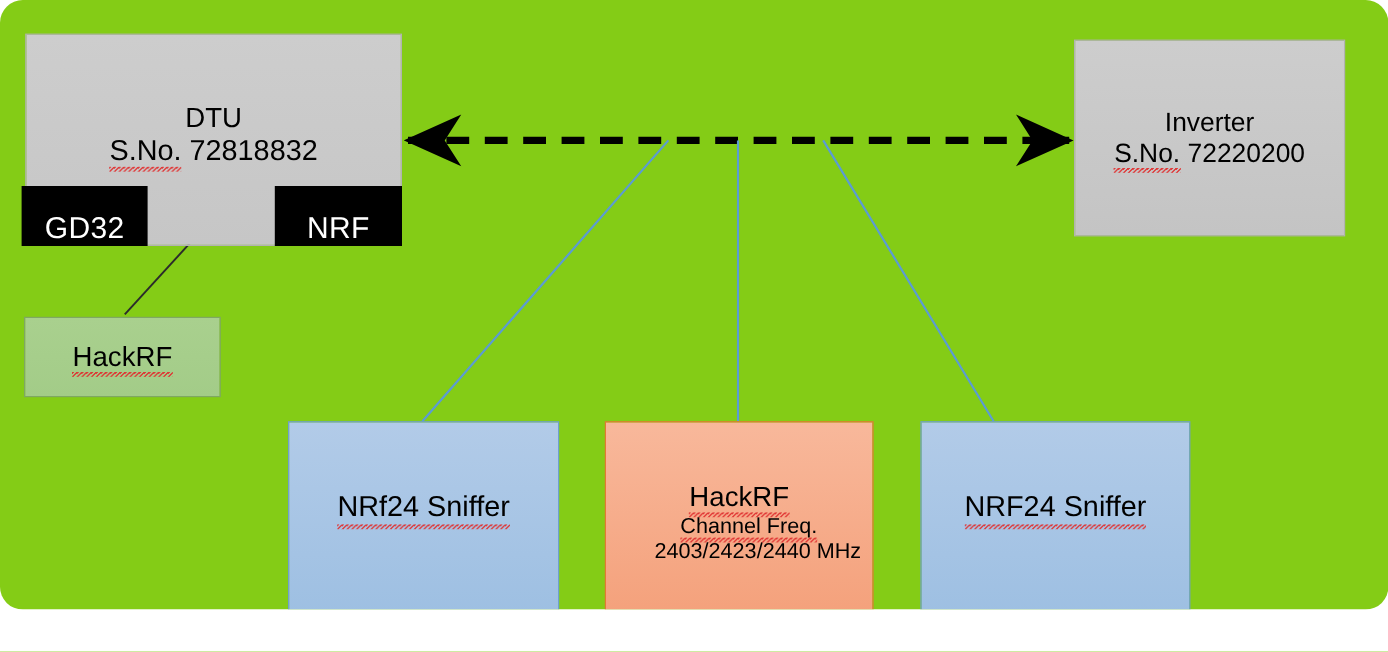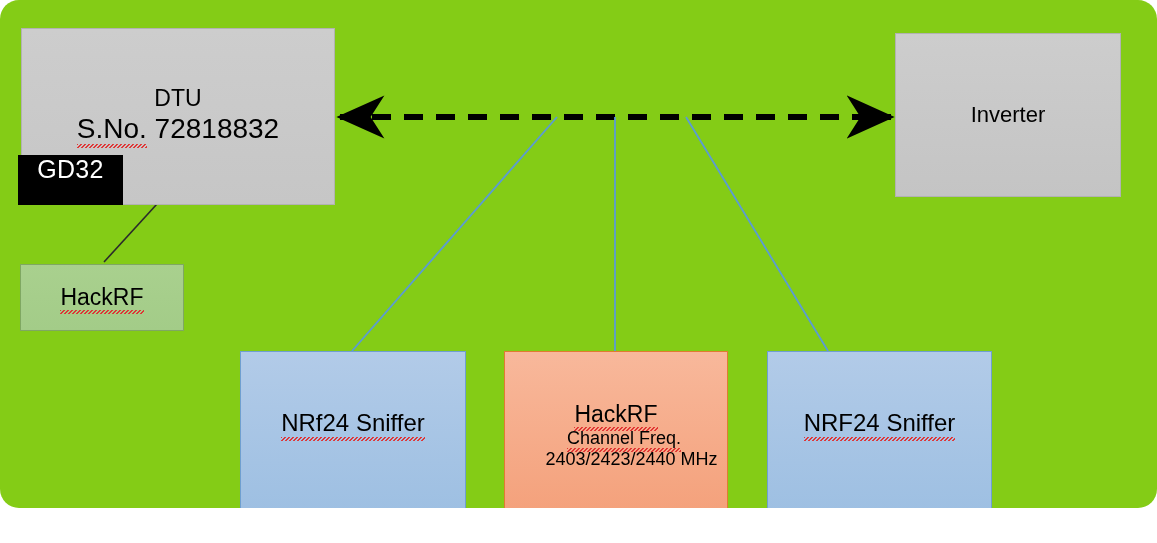--- a/index.html
+++ b/index.html
@@ -29,29 +29,29 @@
   }
   
   #dtu-box {
     left: 21px; top: 28px; width: 314px; height: 177px;
     background: linear-gradient(180deg, #cdcdcd 0%, #c6c6c6 100%);
     border: 1px solid #b2b2b2;
     justify-content: flex-start;
     padding-top: 56px;
   }
   #dtu-box .l1 { font-size: 23px; }
-  #dtu-box .l2 { font-size: 28px; }
+  #dtu-box .l2 { font-size: 24px; }
   
   .chip {
     position: absolute;
     box-sizing: border-box;
     background: #000000;
     color: #ffffff;
     display: flex;
-    align-items: flex-start;
+    align-items: flex-end;
     justify-content: center;
     font-size: 25px;
     letter-spacing: 0.3px;
   }
   #gd32-box { left: 18px; top: 155px; width: 105px; height: 50px; }
   #nrf-box  { left: 229px; top: 155px; width: 106px; height: 50px; }
   
   #inverter-box {
     left: 895px; top: 33px; width: 226px; height: 164px;
     background: linear-gradient(180deg, #cdcdcd 0%, #c4c4c4 100%);
@@ -154,27 +154,34 @@
     <div class="l2">
       <span class="sq">S.No.</span>
       <span>72818832</span>
     </div>
   </div>
 
   <div class="chip" id="gd32-box">
     <span>GD32</span>
   </div>
 
+  <div class="chip" id="nrf-box">
+    <span>NRF</span>
+  </div>
 
   <div class="box" id="logic-box">
     <span class="sq">HackRF</span>
   </div>
 
   <div class="box" id="inverter-box">
     <div class="l1">Inverter</div>
+    <div class="l2">
+      <span class="sq">S.No.</span>
+      <span>72220200</span>
+    </div>
   </div>
 
   <div class="box" id="sniffer-left-box">
     <div class="l1">
       <span class="sq">NRf24 Sniffer</span>
     </div>
   </div>
 
   <div class="box" id="hackrf-box">
     <div class="l1">

